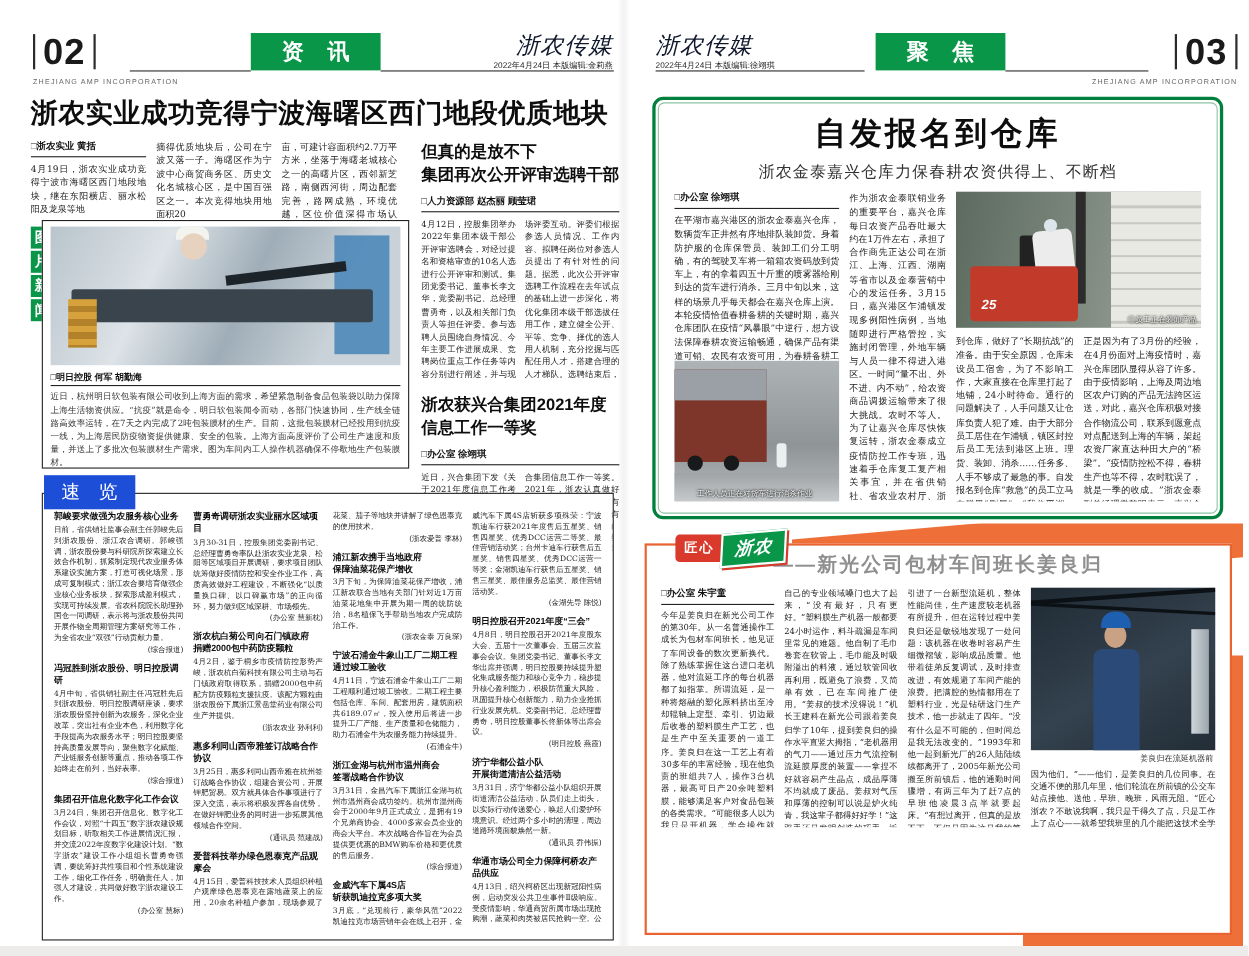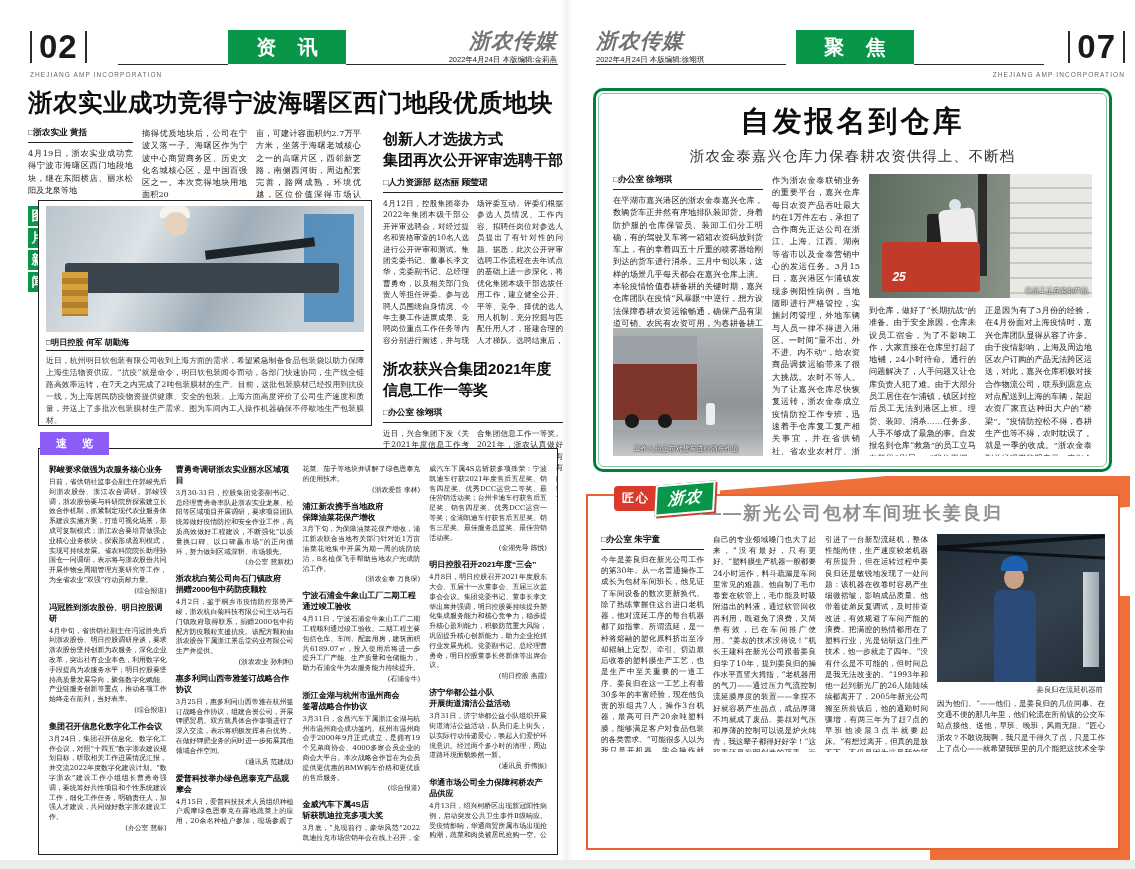--- a/index.html
+++ b/index.html
@@ -11,22 +11,22 @@
   .bottom-strip{position:absolute;left:0;bottom:0;width:100%;height:9px;background:#edecea;}
 
   
   .pn-wrap{position:absolute;top:30px;display:flex;align-items:center;gap:7px;}
   .pn{font-size:33px;font-weight:900;letter-spacing:1px;line-height:1;}
   .bar{width:2px;height:32px;background:#2b2b2b;}
   .org{position:absolute;font-size:6.5px;color:#666;letter-spacing:1.1px;}
   .hline{position:absolute;height:1px;background:#2b2b2b;}
   .secbox{position:absolute;top:30px;width:118px;height:34px;background:#0a9648;color:#fff;
     display:flex;align-items:center;justify-content:center;font-size:20px;font-weight:700;letter-spacing:8px;text-indent:8px;}
-  .masthead{position:absolute;top:27px;font-family:"DejaVu Serif",serif;font-style:italic;font-weight:700;
-    font-size:21px;color:#737373;letter-spacing:1px;}
+  .masthead{position:absolute;top:27px;font-family:"DejaVu Serif",serif;font-style:italic;font-weight:400;
+    font-size:21px;color:#0f172a;letter-spacing:1px;}
   .date-ed{position:absolute;top:55px;font-size:7.5px;color:#222;}
 
   
   .lead-hl{position:absolute;left:28px;top:86px;width:532px;margin:0;font-size:24.5px;font-weight:900;letter-spacing:.5px;color:#0d0d0d;}
   .lead-cols{position:absolute;left:28px;top:127px;width:333px;height:72px;display:flex;gap:9px;overflow:hidden;}
   .lead-cols .col{flex:1;overflow:hidden;}
   .byline{font-size:8.6px;font-weight:700;border-bottom:1px solid #222;padding-bottom:3px;margin-bottom:4px;color:#111;}
   p.body{margin:0;font-size:8.2px;line-height:1.5;text-align:justify;font-family:"DejaVu Serif",serif;color:#222;}
 
   
@@ -46,21 +46,21 @@
 
   
   .rcol{position:absolute;left:383px;top:128px;width:180px;}
   .h2l{margin:0;font-size:15px;font-weight:900;line-height:1.4;color:#0d0d0d;}
   .rcol .byline{margin-top:7px;}
   .body2{column-count:2;column-gap:8px;font-size:7.6px;line-height:1.5;text-align:justify;font-family:"DejaVu Serif",serif;color:#222;margin-top:5px;overflow:hidden;}
   .t-body{height:150px;} .a-body{height:56px;}
   .award{margin-top:10px;}
 
   
-  .briefs-label{position:absolute;left:40px;top:432px;background:#8b5cf6;color:#fff;font-size:11px;font-weight:700;
+  .briefs-label{position:absolute;left:40px;top:432px;background:#1d4ed8;color:#fff;font-size:17px;font-weight:400;
     letter-spacing:6px;text-indent:6px;padding:4px 10px;z-index:3;}
   .briefs-box{position:absolute;left:38px;top:448px;width:520px;height:407px;border:1px solid #222;box-sizing:border-box;
     padding:16px 10px 8px;overflow:hidden;background:#fff;}
   .briefs-flow{column-count:4;column-gap:9px;height:100%;}
   .brief{margin-bottom:7px;}
   .b-title{font-size:8.1px;font-weight:700;line-height:1.35;margin-bottom:2px;white-space:pre-line;color:#0d0d0d;}
   p.b-body{margin:0;font-size:6.9px;line-height:1.42;text-align:justify;font-family:"DejaVu Serif",serif;color:#222;}
   .b-credit{font-size:6.8px;text-align:right;font-family:"DejaVu Serif",serif;color:#222;}
 
   
@@ -163,21 +163,21 @@
         <div class="mp-roll"></div>
         <div class="mp-yellow"></div>
         <div class="mp-cap"></div>
         <div class="mp-head"></div>
       </div>
       <div class="cap-byline">□明日控股 何军 胡勤海</div>
       <p class="caption">近日，杭州明日软包装有限公司收到上海方面的需求，希望紧急制备食品包装袋以助力保障上海生活物资供应。“抗疫”就是命令，明日软包装闻令而动，各部门快速协同，生产线全链路高效率运转，在7天之内完成了2吨包装膜材的生产。目前，这批包装膜材已经投用到抗疫一线，为上海居民防疫物资提供健康、安全的包装。上海方面高度评价了公司生产速度和质量，并送上了多批次包装膜材生产需求。图为车间内工人操作机器确保不停歇地生产包装膜材。</p>
     </div>
 
     <div class="rcol">
-      <h2 class="h2l">创新人才选拔方式</h2>
+      <h2 class="h2l">但真的是放不下</h2>
       <h2 class="h2l">集团再次公开评审选聘干部</h2>
       <div class="byline">□人力资源部 赵杰丽 顾莹珺</div>
       <div class="body2 t-body">4月12日，控股集团举办2022年集团本级干部公开评审选聘会，对经过提名和资格审查的10名人选进行公开评审和测试。集团党委书记、董事长李文华，党委副书记、总经理曹勇奇，以及相关部门负责人等担任评委。参与选聘人员围绕自身情况、今年主要工作进展成果、竞聘岗位重点工作任务等内容分别进行阐述，并与现场评委互动。评委们根据参选人员情况、工作内容、拟聘任岗位对参选人员提出了有针对性的问题。据悉，此次公开评审选聘工作流程在去年试点的基础上进一步深化，将优化集团本级干部选拔任用工作，建立健全公开、平等、竞争、择优的选人用人机制，充分挖掘与匹配任用人才，搭建合理的人才梯队。选聘结束后，集团人力资源部将对参与人员的日常工作表现、年度绩效考核结果、综合素质能力等进行全方位综合考察后提出聘任建议，进一步增强干部选拔工作的科学性和规范性。</div>
       <div class="award">
         <h2 class="h2l">浙农获兴合集团2021年度</h2>
         <h2 class="h2l">信息工作一等奖</h2>
         <div class="byline">□办公室 徐翊琪</div>
         <div class="body2 a-body">近日，兴合集团下发《关于2021年度信息工作考核结果的通报》，浙农控股集团获评2021年度兴合集团信息工作一等奖。2021年，浙农认真做好信息采编和报送工作，有力服务企业经营发展，有效反映企业转型升级成效、改革创新亮点、经营管理典型，发挥了信息工作外树形象、内促沟通的作用。</div>
       </div>
     </div>
@@ -265,21 +265,21 @@
     </div>
   </div>
 
   <div class="page right">
     <div class="masthead" style="left:28px;">浙农传媒</div>
     <div class="date-ed" style="left:28px;">2022年4月24日 本版编辑:徐翊琪</div>
     <div class="hline" style="left:28px;top:64px;width:190px;"></div>
     <div class="secbox" style="left:228px;">聚 焦</div>
     <div class="pn-wrap" style="right:10px;">
       <span class="bar"></span>
-      <span class="pn">07</span>
+      <span class="pn">03</span>
       <span class="bar"></span>
     </div>
     <div class="org" style="right:10px;top:71px;text-align:right;">ZHEJIANG AMP INCORPORATION</div>
     <div class="hline" style="left:346px;top:64px;width:130px;"></div>
 
     <div class="gbox">
       <div class="gbox-in">
         <h1 class="f-hl">自发报名到仓库</h1>
         <div class="f-sub">浙农金泰嘉兴仓库力保春耕农资供得上、不断档</div>
         <div class="f-content">

